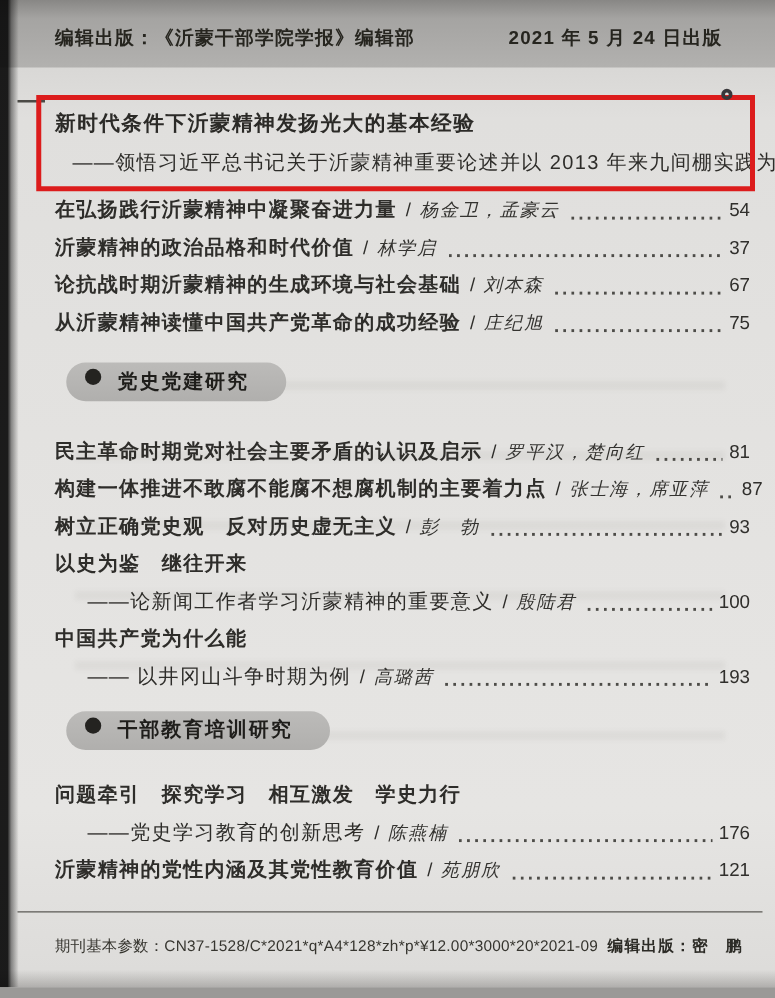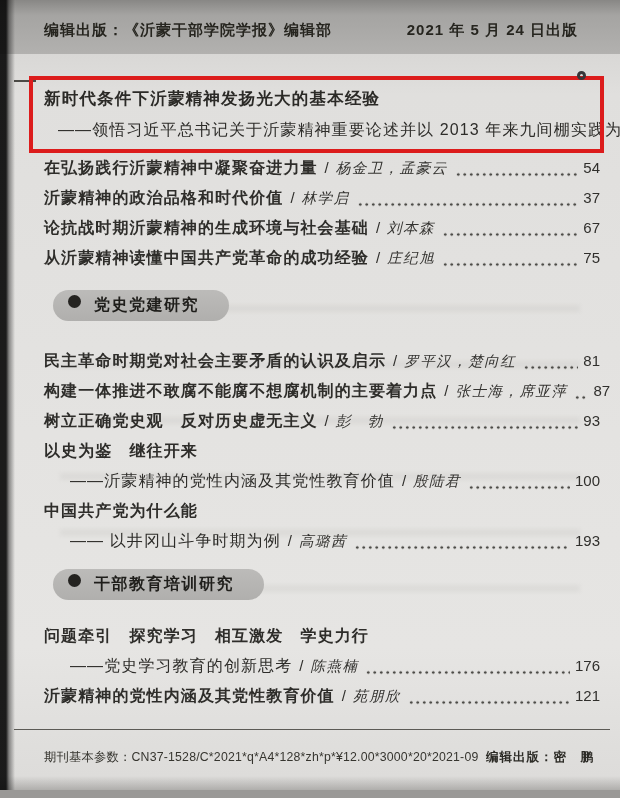--- a/index.html
+++ b/index.html
@@ -168,21 +168,21 @@
       <span class="t">树立正确党史观　反对历史虚无主义</span>
       <span class="sep">/</span>
       <span class="au">彭　勃</span>
       <span class="leader"></span>
       <span class="pg">93</span>
     </div>
     <div class="row">
       <span class="t">以史为鉴　继往开来</span>
     </div>
     <div class="row indent">
-      <span class="t" style="font-weight:500">——沂蒙精神的党性内涵及其党性教育价值</span>
+      <span class="t" style="font-weight:500">——论新闻工作者学习沂蒙精神的重要意义</span>
       <span class="sep">/</span>
       <span class="au">殷陆君</span>
       <span class="leader"></span>
       <span class="pg">100</span>
     </div>
     <div class="row">
       <span class="t">中国共产党为什么能</span>
     </div>
     <div class="row indent">
       <span class="t" style="font-weight:500">—— 以井冈山斗争时期为例</span>

